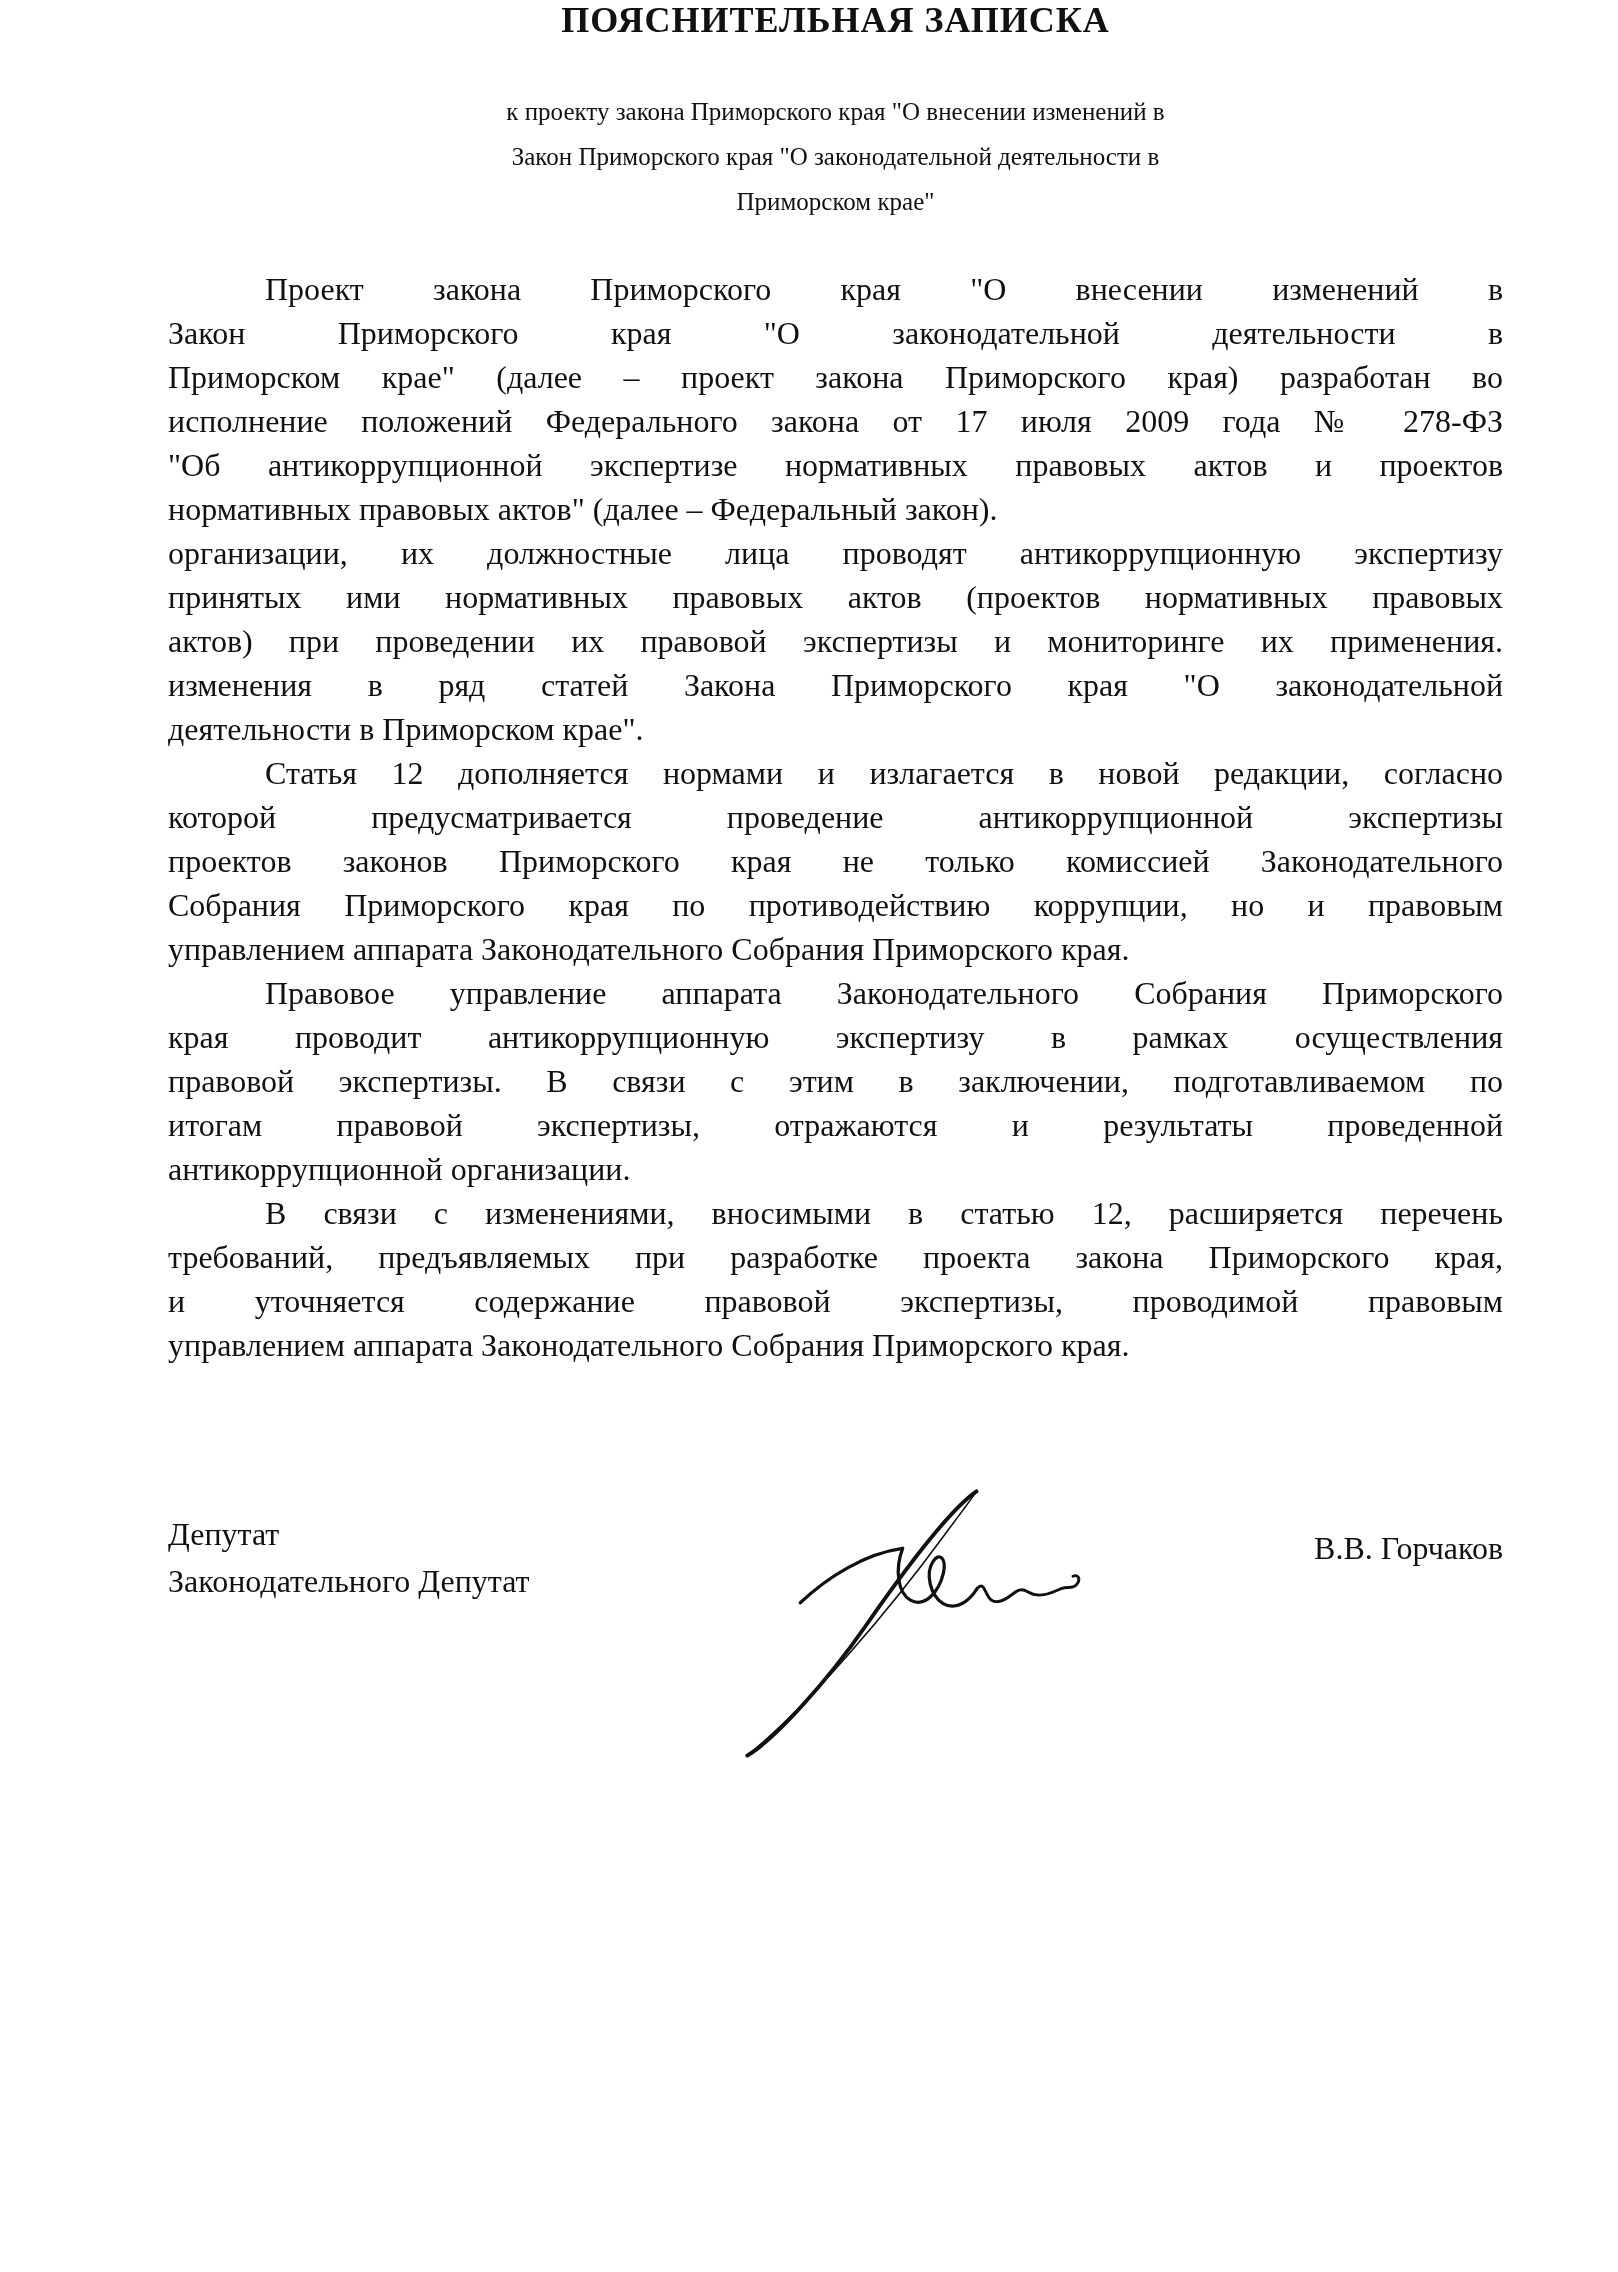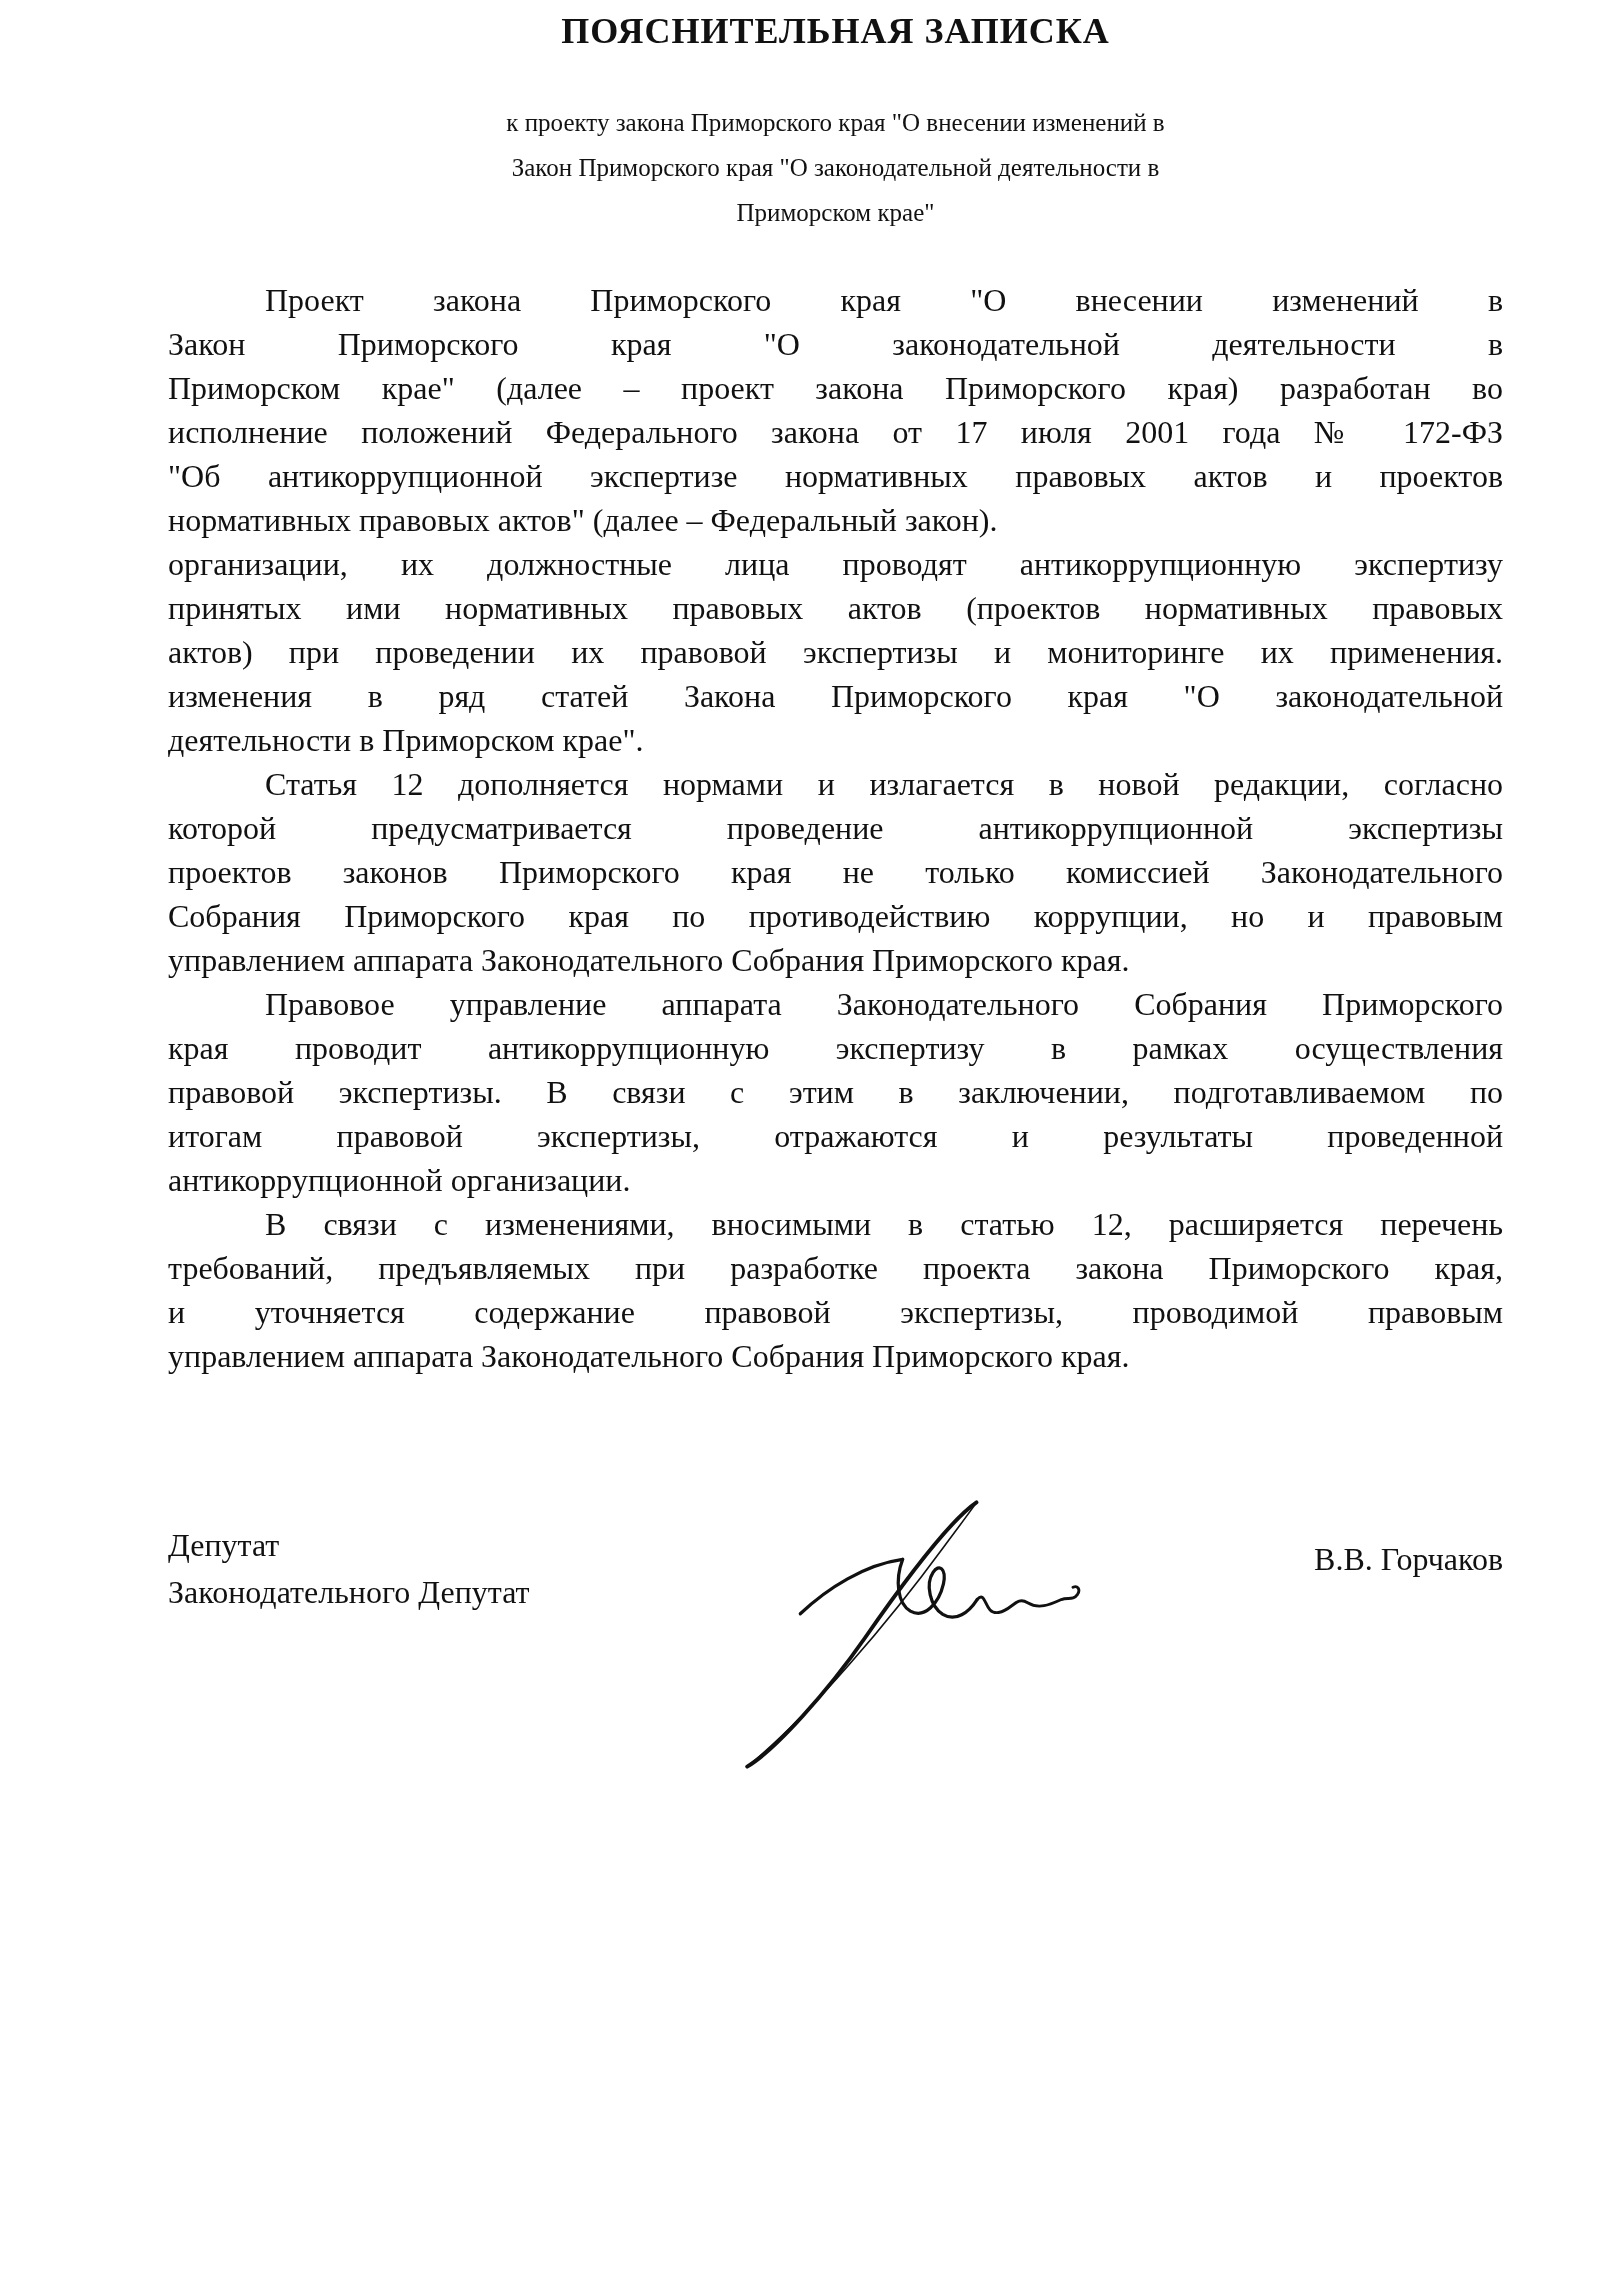--- a/index.html
+++ b/index.html
@@ -14,21 +14,21 @@
     margin: 0 auto;
     background: #ffffff;
     color: #111111;
     font-family: "Liberation Serif", "DejaVu Serif", serif;
     overflow: hidden;
   }
   .content {
     padding: 0 115px 0 168px; 
   }
   .doc-title {
-    margin: 11px;
+    margin: 0;
     text-align: center;
     font-size: 36px;
     line-height: 40px;
     font-weight: bold;
     letter-spacing: 1px;
   }
   .subtitle {
     margin-top: 49px;
     text-align: center;
     font-size: 25px;
@@ -89,21 +89,21 @@
       <div>Закон Приморского края "О законодательной деятельности в</div>
       <div>Приморском крае"</div>
     </div>
 
     <div class="body-text">
 
       <div class="para">
         <div class="line first">Проект закона Приморского края "О внесении изменений в</div>
         <div class="line">Закон Приморского края "О законодательной деятельности в</div>
         <div class="line">Приморском крае" (далее – проект закона Приморского края) разработан во</div>
-        <div class="line">исполнение положений Федерального закона от 17 июля 2001 года № 172-ФЗ</div>
+        <div class="line">исполнение положений Федерального закона от 17 июля 2009 года № 278-ФЗ</div>
         <div class="line">"Об антикоррупционной экспертизе нормативных правовых актов и проектов</div>
         <div class="line last">нормативных правовых актов" (далее – Федеральный закон).</div>
       </div>
 
       <div class="para">
         <div class="line">организации, их должностные лица проводят антикоррупционную экспертизу</div>
         <div class="line">принятых ими нормативных правовых актов (проектов нормативных правовых</div>
         <div class="line">актов) при проведении их правовой экспертизы и мониторинге их применения.</div>
         <div class="line">изменения в ряд статей Закона Приморского края "О законодательной</div>
         <div class="line last">деятельности в Приморском крае".</div>

